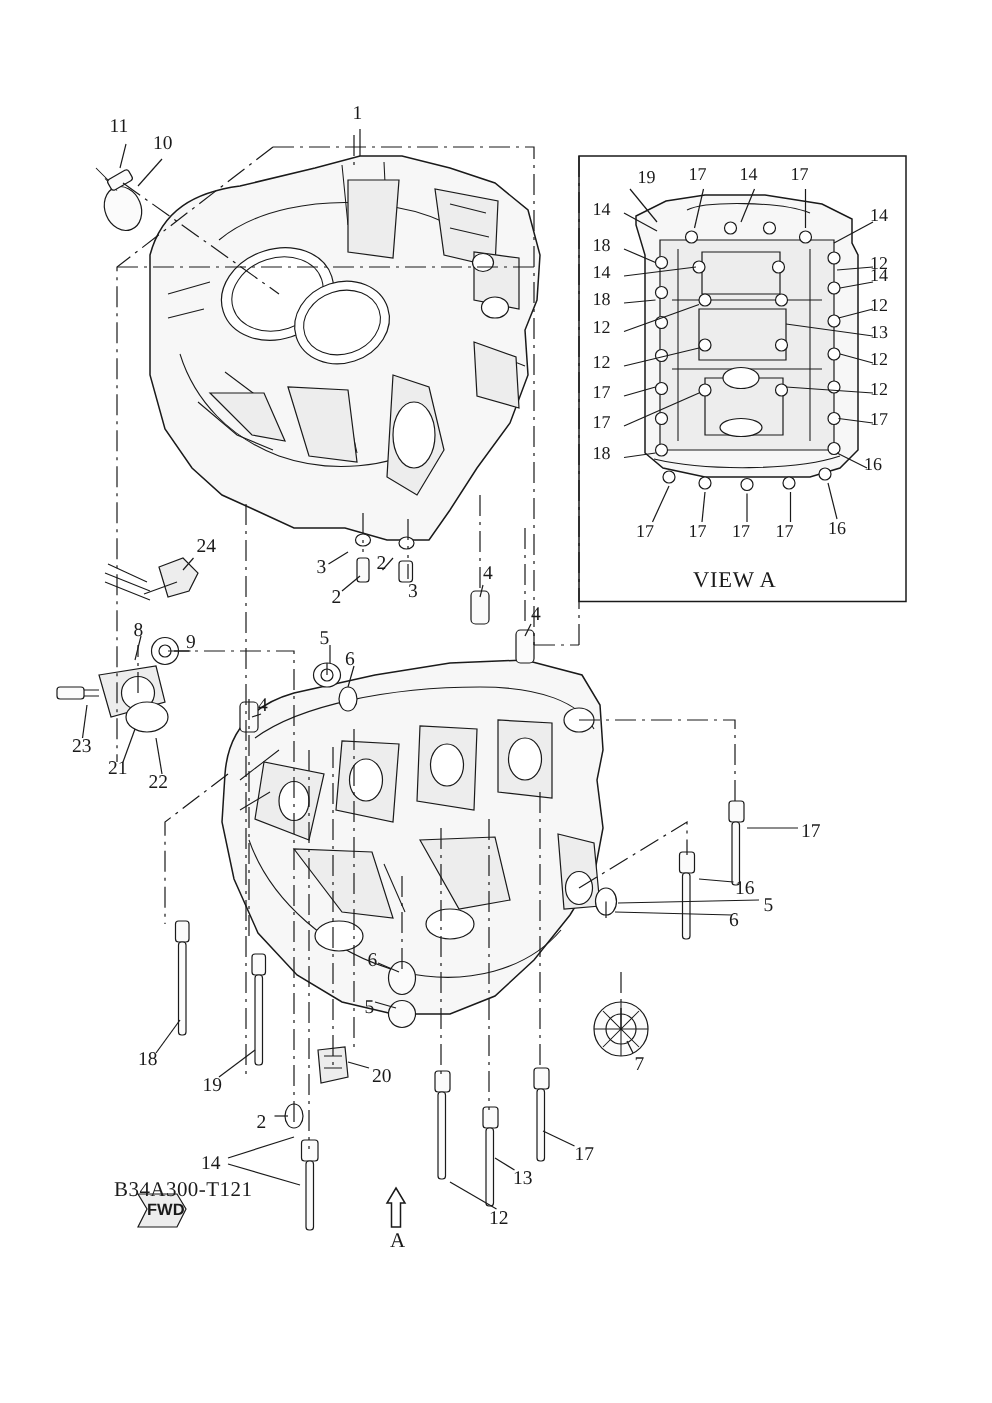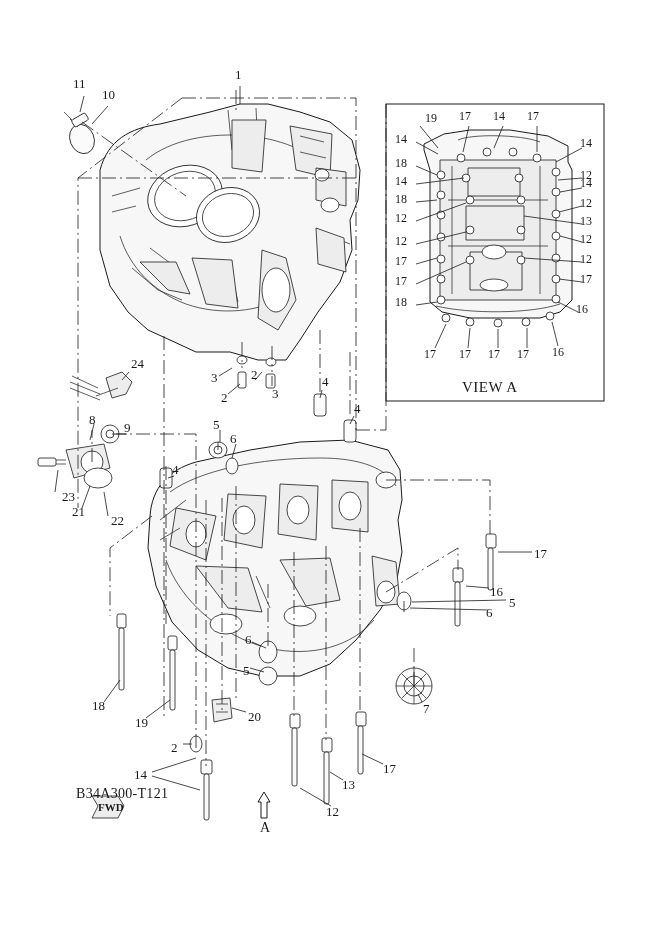--- a/index.html
+++ b/index.html
@@ -36,21 +36,21 @@
   }
   .partcode {
     position: absolute;
     font-family: "Liberation Serif", serif;
     font-size: 14px;
     color: #1a1a1a;
     letter-spacing: 0.3px;
   }
   .fwd-text {
     position: absolute;
-    font-family: Liberation Serif, serif;
+    font-family: Liberation Sans, sans-serif;
     font-size: 11px;
     font-weight: bold;
     color: #1a1a1a;
   }
   .a-mark {
     position: absolute;
     font-family: "Liberation Serif", serif;
     font-size: 14px;
     color: #1a1a1a;
   }
@@ -360,23 +360,23 @@
     <span class="lbl" style="left:221px; top:391px;">2</span>
     <span class="lbl" style="left:272px; top:387px;">3</span>
     <span class="lbl" style="left:251px; top:368px;">2</span>
     <span class="lbl" style="left:322px; top:375px;">4</span>
     <span class="lbl" style="left:354px; top:402px;">4</span>
     <span class="lbl" style="left:213px; top:418px;">5</span>
     <span class="lbl" style="left:230px; top:432px;">6</span>
     <span class="lbl" style="left:124px; top:421px;">9</span>
     <span class="lbl" style="left:131px; top:357px;text-align:right;">24</span>
     <span class="lbl" style="left:89px;  top:413px;">8</span>
-    <span class="lbl" style="left:62px;  top:490px;">23</span>
+    <span class="lbl" style="left:48px;  top:490px;">23</span>
     <span class="lbl" style="left:72px;  top:505px;">21</span>
-    <span class="lbl" style="left:99px;  top:514px;margin-left:12px;">22</span>
+    <span class="lbl" style="left:99px;  top:514px;">22</span>
     <span class="lbl" style="left:172px; top:463px;">4</span>
     <span class="lbl" style="left:534px; top:547px;">17</span>
     <span class="lbl" style="left:490px; top:585px;">16</span>
     <span class="lbl" style="left:509px; top:596px;">5</span>
     <span class="lbl" style="left:486px; top:606px;">6</span>
     <span class="lbl" style="left:245px; top:633px;">6</span>
     <span class="lbl" style="left:243px; top:664px;">5</span>
     <span class="lbl" style="left:92px;  top:699px;">18</span>
     <span class="lbl" style="left:135px; top:716px;">19</span>
     <span class="lbl" style="left:248px; top:710px;">20</span>

